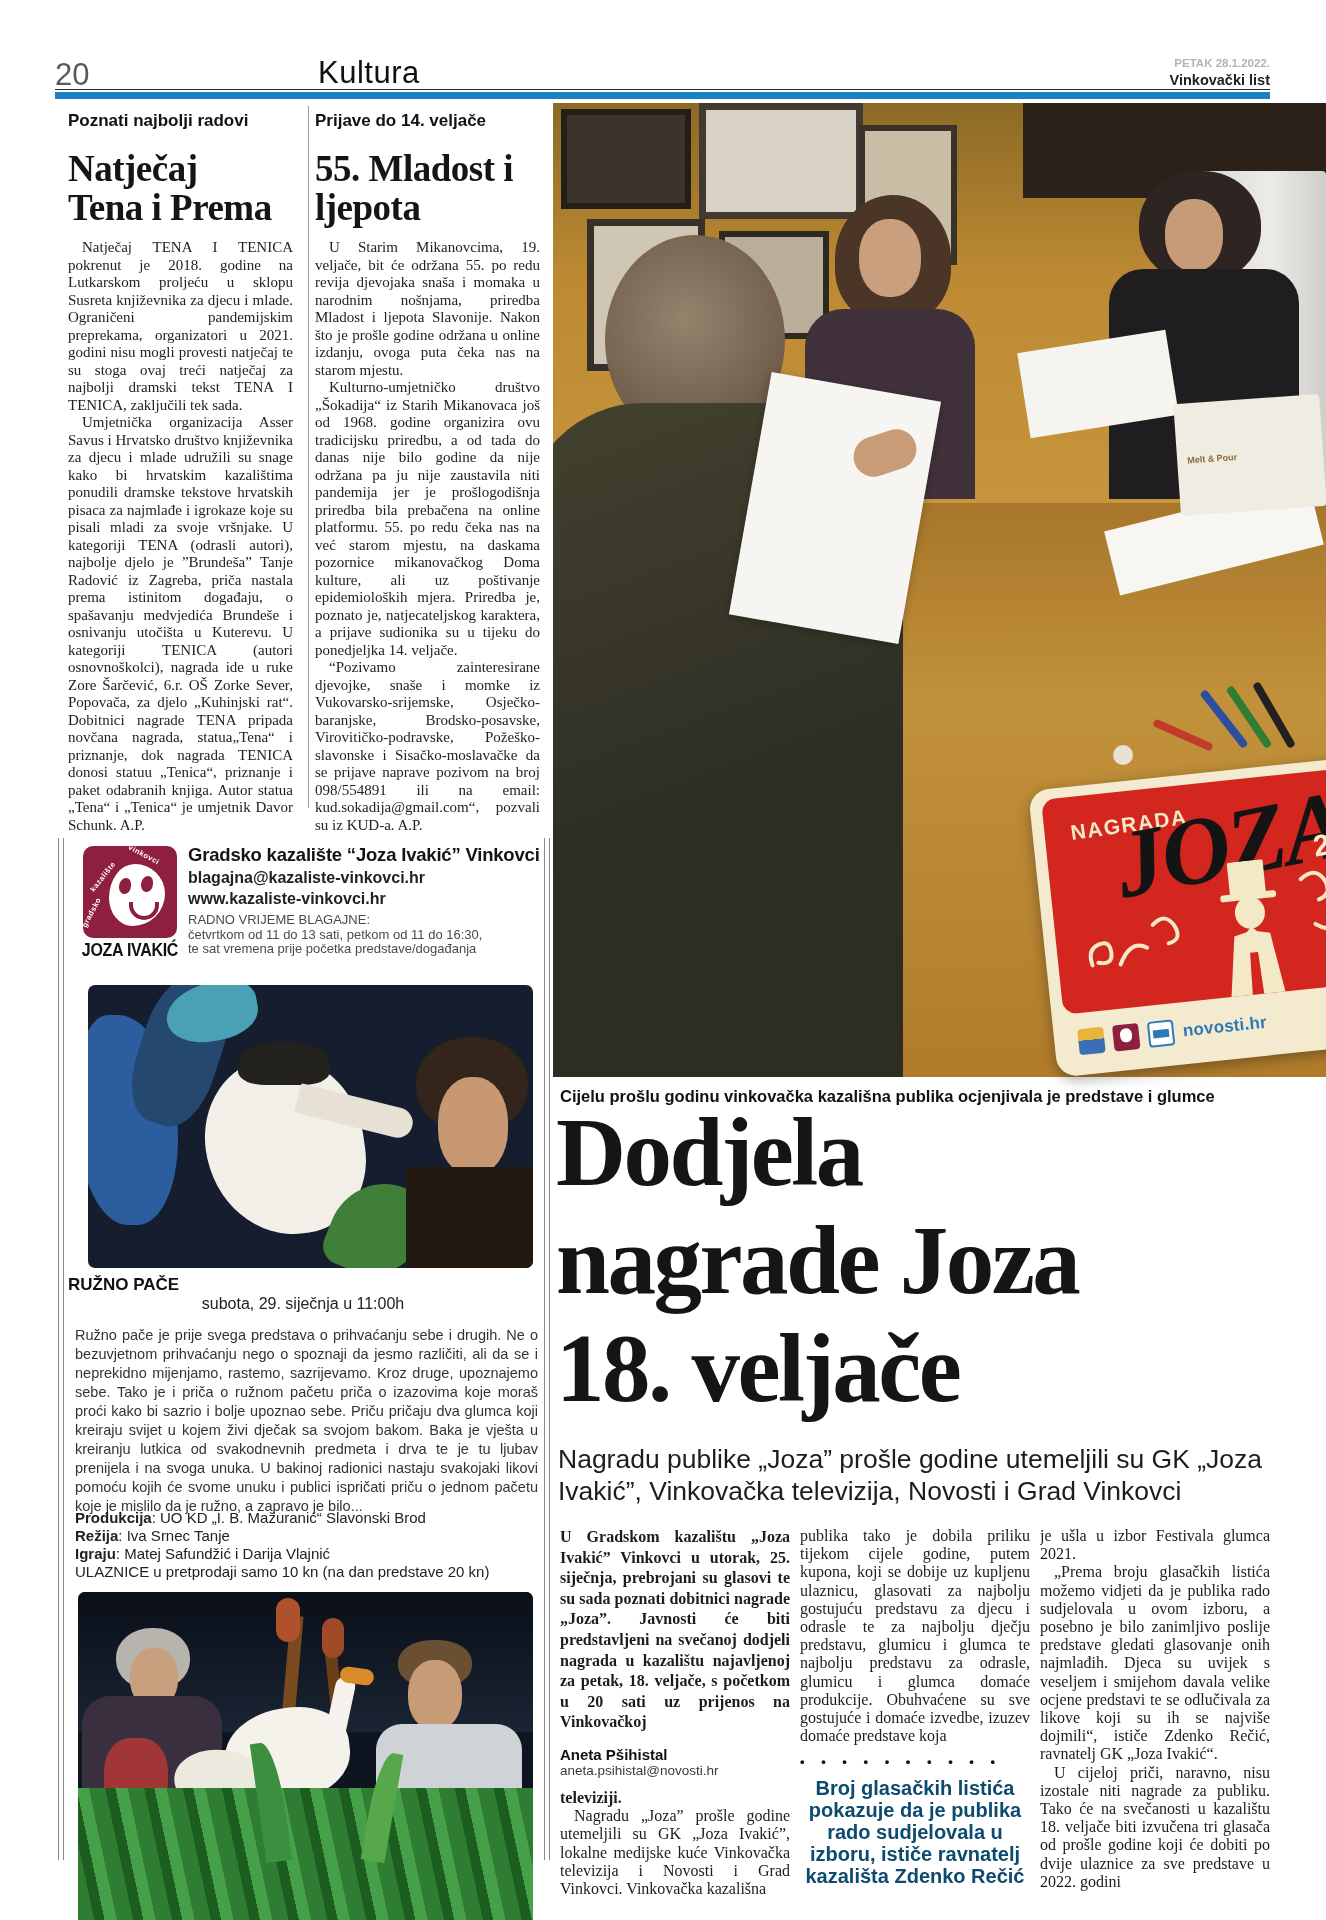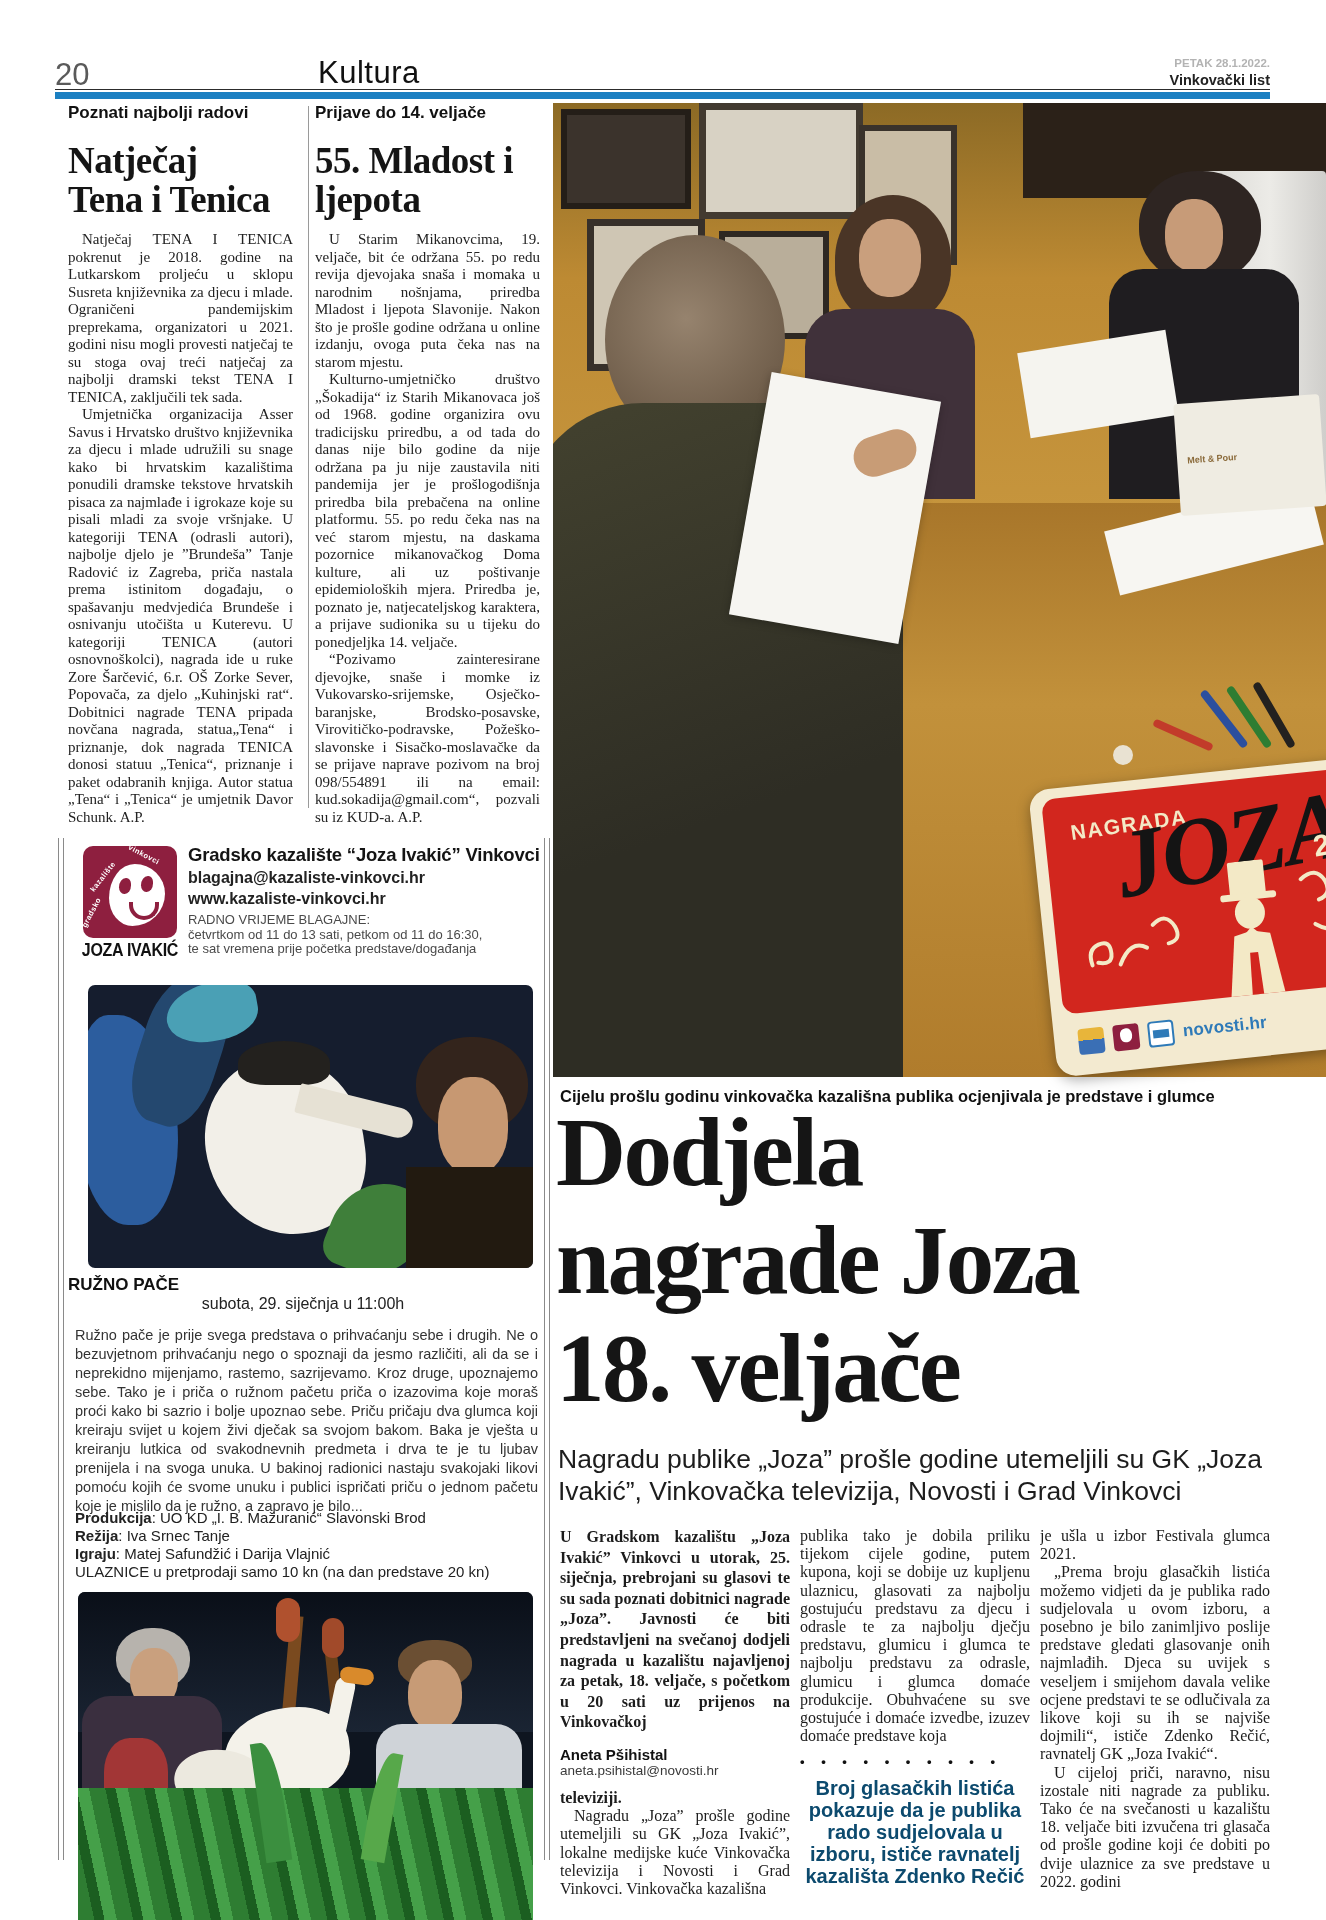--- a/index.html
+++ b/index.html
@@ -12,21 +12,21 @@
   .sectiontitle{left:318px;top:55px;font-size:31px;font-weight:400;color:#111;letter-spacing:.5px}
   .issue{right:56px;top:55px;text-align:right;line-height:17px}
   .issue .d{display:block;font-size:11.5px;font-weight:700;color:#b3b3b3}
   .issue .p{display:block;font-size:14.5px;font-weight:700;color:#222}
   .hrule{left:55px;top:89px;width:1215px;height:1px;background:#2c2c2c}
   .bluebar{left:55px;top:92px;width:1215px;height:7px;background:#1c80c2}
 
   
   .colA{left:68px;top:103px;width:225px}
   .colB{left:315px;top:103px;width:225px}
-  .kicker{font-size:17px;font-weight:700;margin:0 0 4px;color:#111}
+  .kicker{font-size:17px;font-weight:700;margin:8px 0 4px;color:#111}
   .ahead{font-family:"Liberation Serif",serif;font-size:37px;font-weight:700;line-height:39px;
          letter-spacing:-.5px;margin:18px 0 12px;color:#151515}
   .body15 p{font-family:"Liberation Serif",serif;font-size:15px;line-height:17.5px;
             text-align:justify;margin:0;text-indent:14px;color:#222}
   .vdiv{left:308px;top:106px;width:1px;height:702px;background:#9a9a9a}
 
   
   .drule{width:4px;border-left:1px solid #8a8a8a;border-right:1px solid #8a8a8a}
 
   
@@ -100,21 +100,21 @@
     <span class="d">PETAK 28.1.2022.</span>
     <span class="p">Vinkovački list</span>
   </div>
   <div class="abs hrule"></div>
   <div class="abs bluebar"></div>
 
   <div class="abs colA body15">
     <div class="kicker">Poznati najbolji radovi</div>
     <div class="ahead">
       <span>Natječaj</span><br>
-      <span>Tena i Tenica</span>
+      <span>Tena i Prema</span>
     </div>
     <p>Natječaj TENA I TENICA pokrenut je 2018. godine na Lutkarskom proljeću u sklopu Susreta književnika za djecu i mlade. Ograničeni pandemijskim preprekama, organizatori u 2021. godini nisu mogli provesti natječaj te su stoga ovaj treći natječaj za najbolji dramski tekst TENA I TENICA, zaključili tek sada.</p>
     <p>Umjetnička organizacija Asser Savus i Hrvatsko društvo književnika za djecu i mlade udružili su snage kako bi hrvatskim kazalištima ponudili dramske tekstove hrvatskih pisaca za najmlađe i igrokaze koje su pisali mladi za svoje vršnjake. U kategoriji TENA (odrasli autori), najbolje djelo je ”Brundeša” Tanje Radović iz Zagreba, priča nastala prema istinitom događaju, o spašavanju medvjedića Brundeše i osnivanju utočišta u Kuterevu. U kategoriji TENICA (autori osnovnoškolci), nagrada ide u ruke Zore Šarčević, 6.r. OŠ Zorke Sever, Popovača, za djelo „Kuhinjski rat“. Dobitnici nagrade TENA pripada novčana nagrada, statua„Tena“ i priznanje, dok nagrada TENICA donosi statuu „Tenica“, priznanje i paket odabranih knjiga. Autor statua „Tena“ i „Tenica“ je umjetnik Davor Schunk. A.P.</p>
   </div>
 
   <div class="abs vdiv"></div>
 
   <div class="abs colB body15">
     <div class="kicker">Prijave do 14. veljače</div>
     <div class="ahead">

